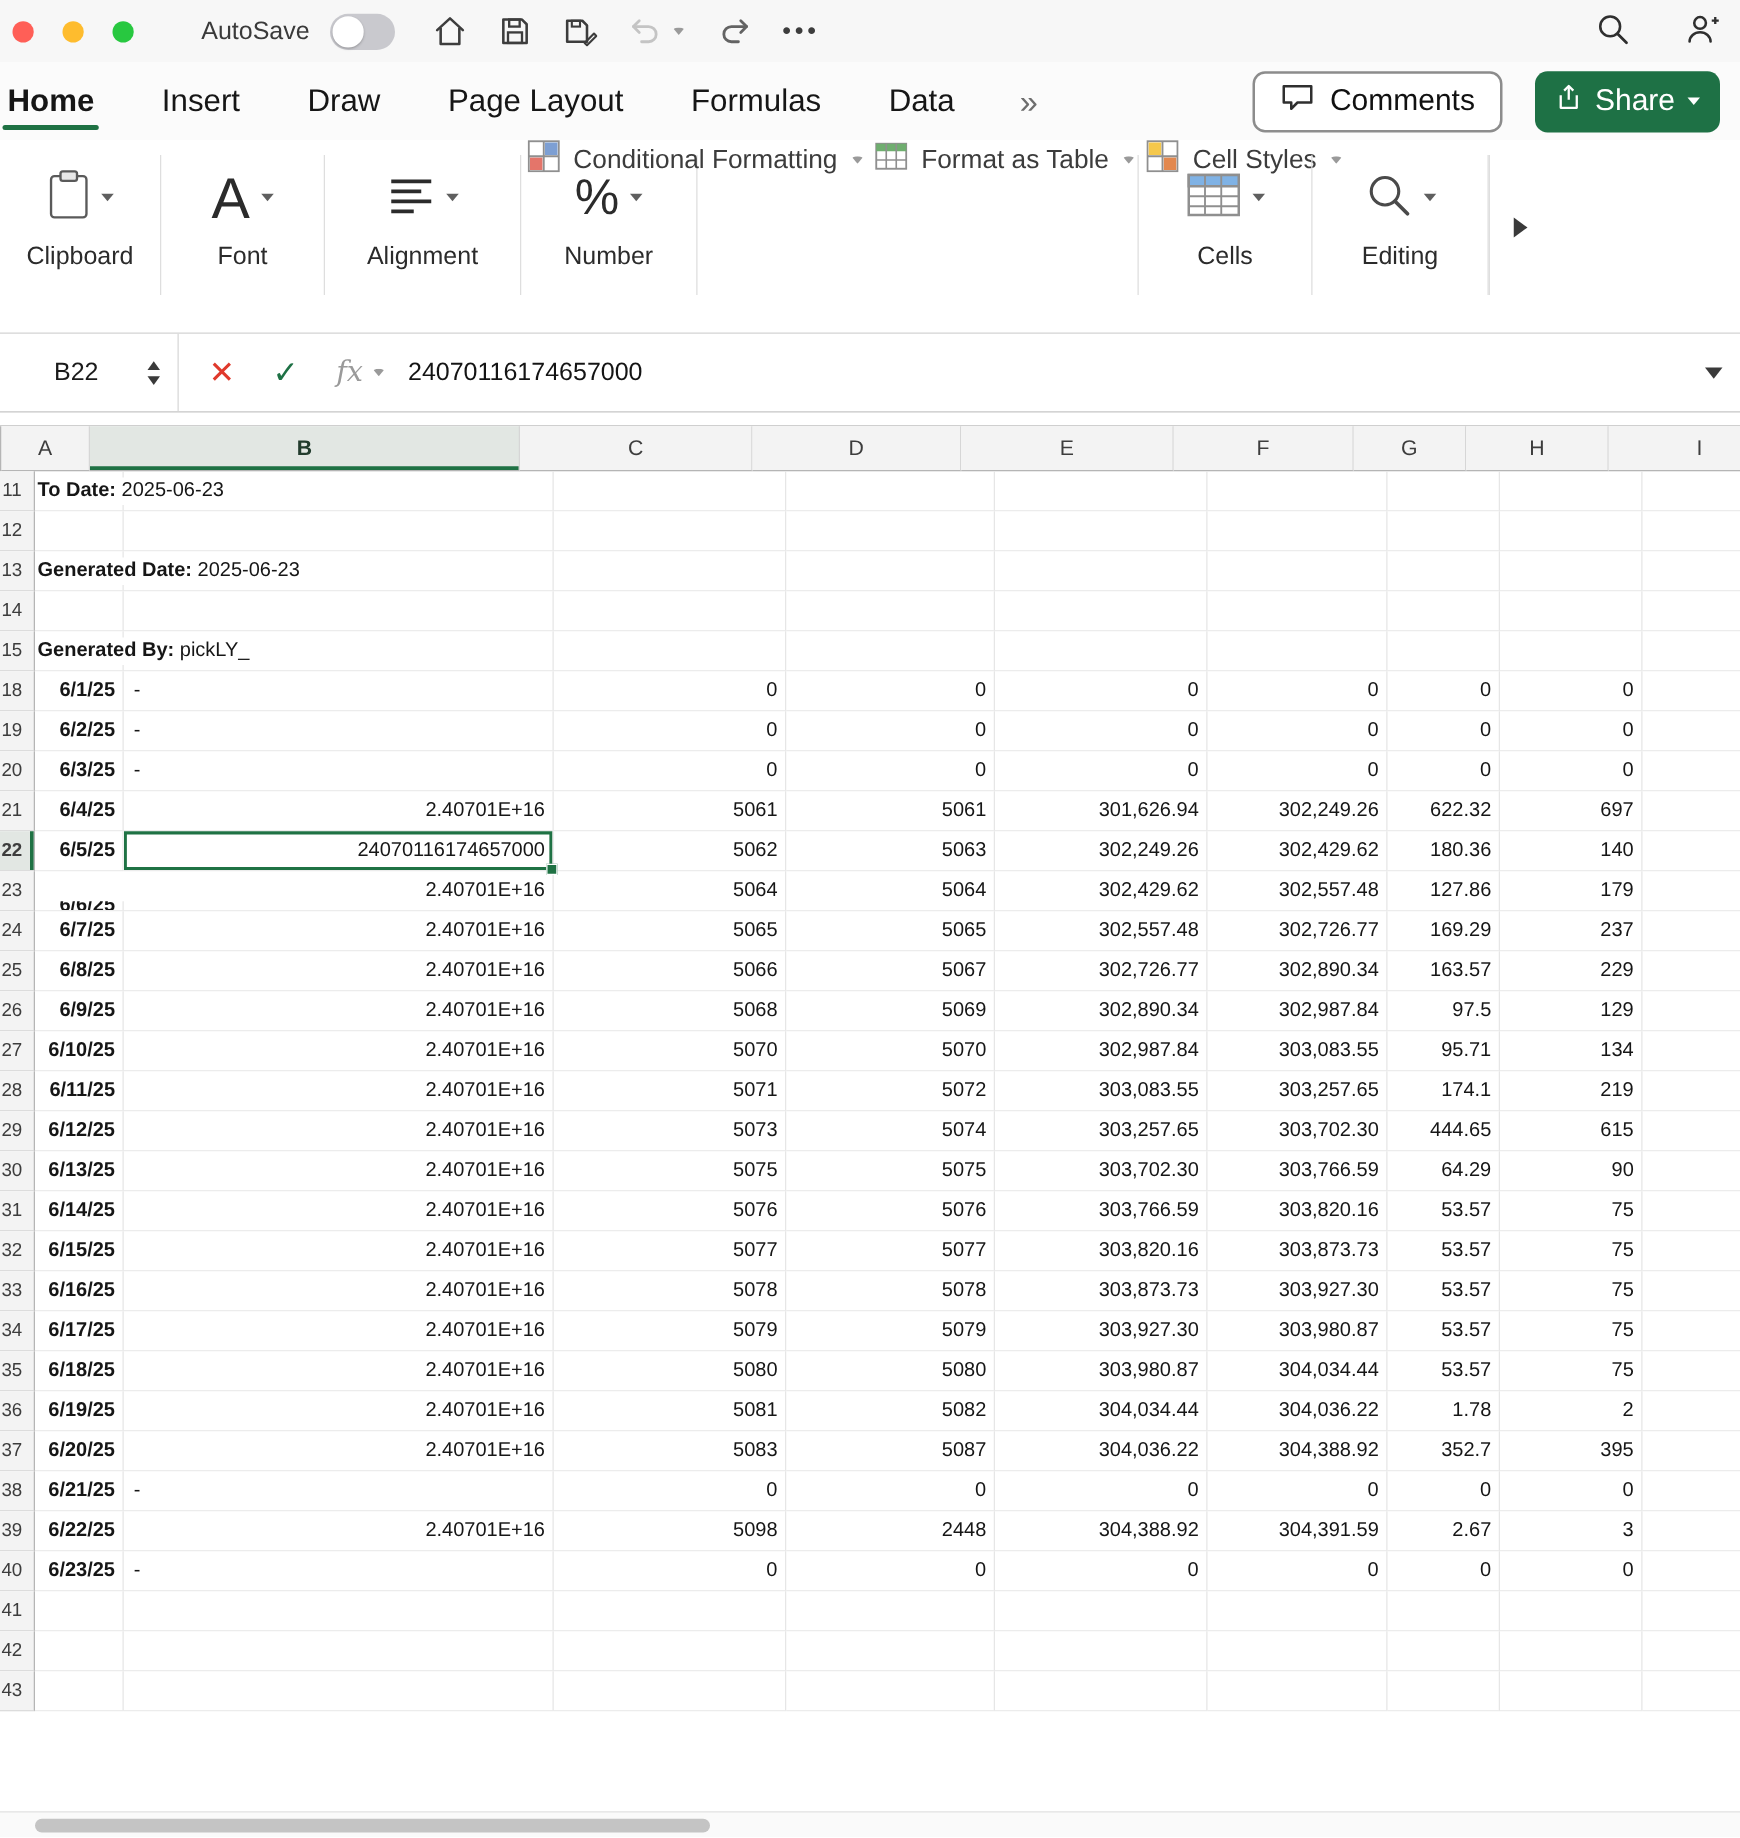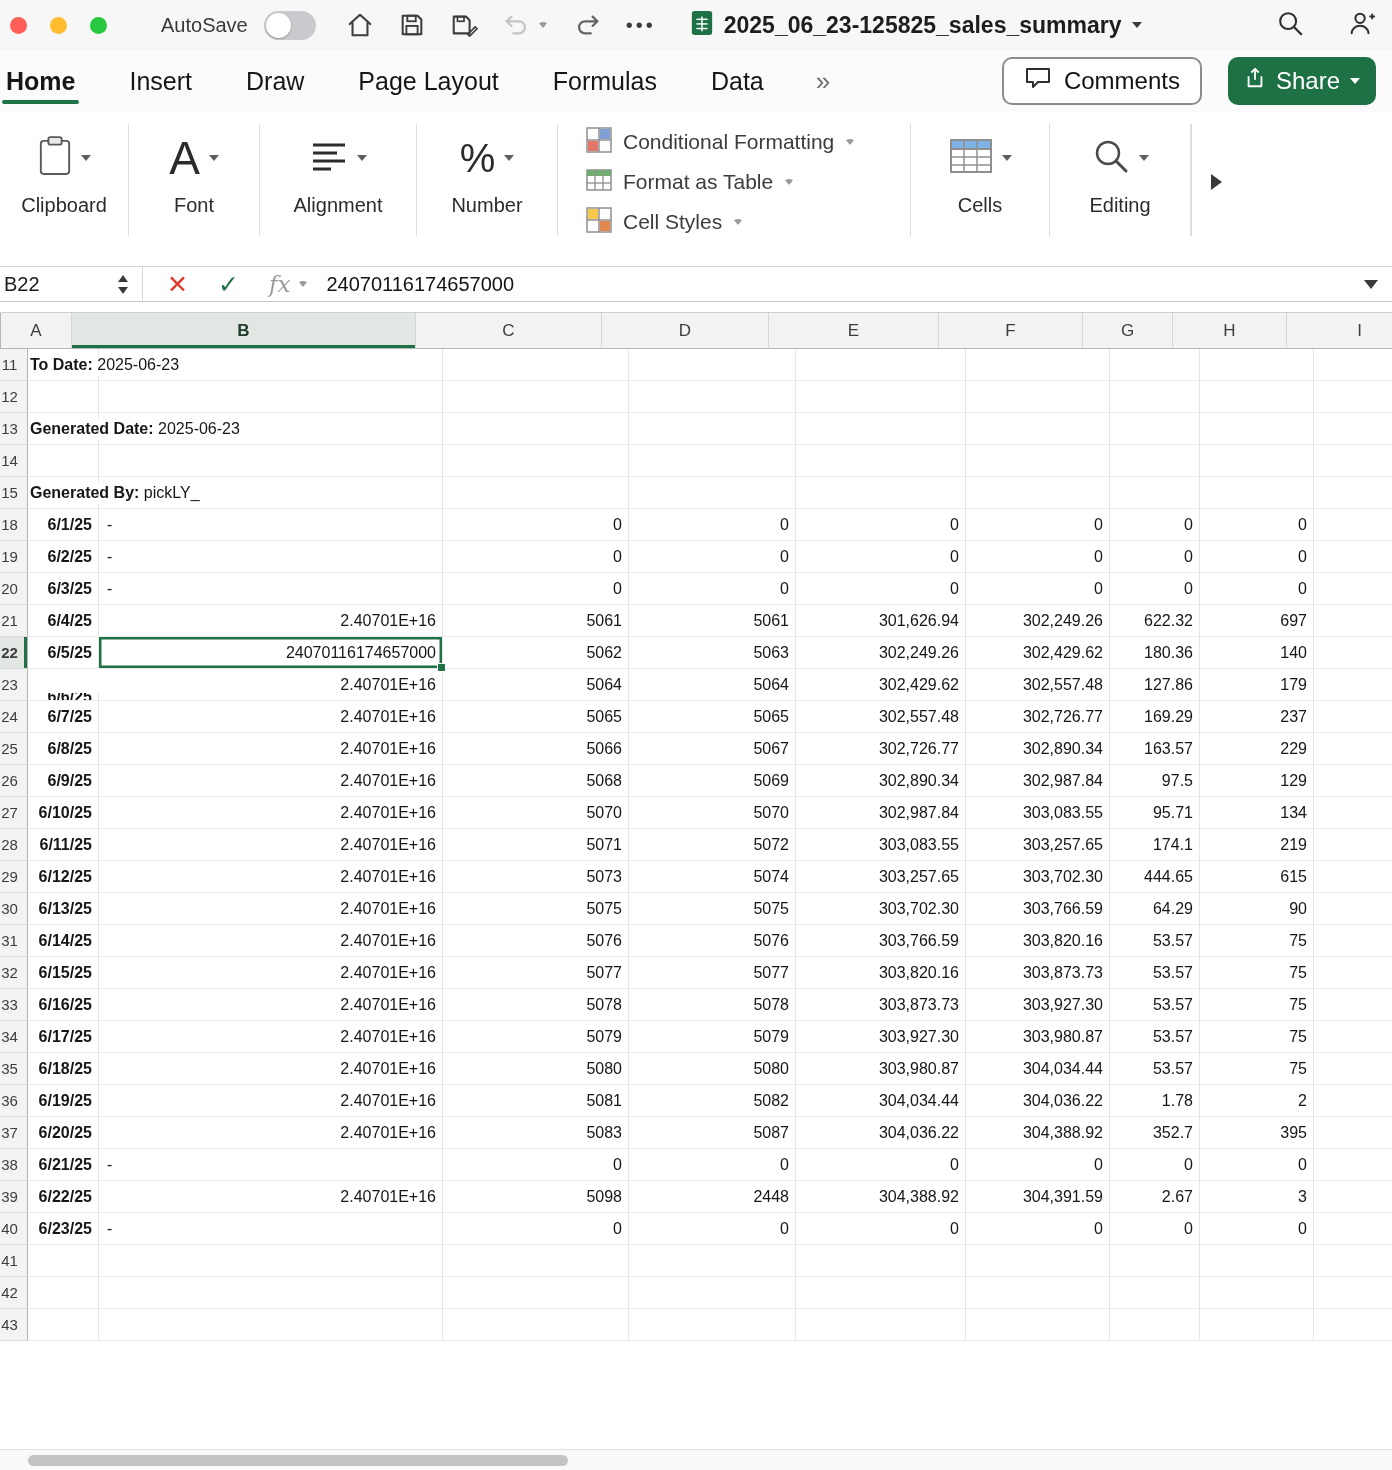--- a/index.html
+++ b/index.html
@@ -38,28 +38,28 @@
   .share-btn { display:flex; align-items:center; gap:10px; background:#1e7145; border-radius:10px; padding:9px 16px; font-size:24px; color:#fff; }
 
   
   .ribbon { height:140px; display:flex; background:#fff; position:relative; }
   .rdiv { width:1px; background:#dedede; margin:12px 0 16px; }
   .rgroup { display:flex; flex-direction:column; align-items:center; padding-top:10px; }
   .bigicon { height:72px; display:flex; align-items:center; justify-content:center; gap:9px; }
   .glabel { font-size:20px; color:#2b2b2b; margin-top:0px; white-space:nowrap; }
   .bigA { font-size:46px; color:#2b2b2b; line-height:1; }
   .bigPct { font-size:40px; color:#2b2b2b; line-height:1; }
-  .rstack { display:flex; flex-direction:column; justify-content:center; gap:9px; padding-left:28px; align-items:flex-start; }
+  .rstack { display:flex; flex-direction:row; justify-content:center; gap:9px; padding-left:28px; align-items:flex-start; }
   .stackitem { display:flex; align-items:center; gap:11px; font-size:21px; color:#3c3c3c; white-space:nowrap; }
   .rgroup.disabled .glabel { color:#a5a5a5; }
   .ribbon-more { width:48px; display:flex; align-items:center; justify-content:center; }
   .play { width:0; height:0; border-top:8px solid transparent; border-bottom:8px solid transparent; border-left:11px solid #3a3a3a; }
 
   
-  .fbar { height:36px; margin-top:14px; border-top:1px solid #d4d4d4; border-bottom:1px solid #c6c6c6; display:flex; align-items:center; background:#fff; }
+  .fbar { height:64px; margin-top:14px; border-top:1px solid #d4d4d4; border-bottom:1px solid #c6c6c6; display:flex; align-items:center; background:#fff;text-align:center; }
   .namebox { width:118px; font-size:20px; color:#1a1a1a; padding-left:4px; }
   .stepper { display:flex; flex-direction:column; gap:5px; margin-right:14px; }
   .tri-up { width:0; height:0; border-left:5px solid transparent; border-right:5px solid transparent; border-bottom:7px solid #3a3a3a; }
   .tri-down { width:0; height:0; border-left:5px solid transparent; border-right:5px solid transparent; border-top:7px solid #3a3a3a; }
   .fdiv { width:1px; align-self:stretch; background:#d8d8d8; }
   .fx-cancel { font-size:25px; color:#e0392c; font-weight:bold; margin-left:24px; }
   .fx-ok { font-size:25px; color:#1e7145; font-weight:bold; margin-left:30px; }
   .fx-label { font-family:"DejaVu Serif", serif; font-style:italic; font-size:23px; color:#9a9a9a; margin-left:30px; }
   .fx-chev { margin-left:8px; }
   .fvalue { font-size:20px; color:#141414; margin-left:18px; white-space:nowrap; }
@@ -139,33 +139,20 @@
         <span class="chev light"></span>
       </span>
       <span>
         <svg width="30" height="28" viewBox="0 0 32 30">
             <path d="M22 6 L27 11 L22 16" fill="none" stroke="#636363" stroke-width="2.4" stroke-linecap="round" stroke-linejoin="round"></path>
             <path d="M27 11 H14 a6.5 6.5 0 0 0 0 13 H20" fill="none" stroke="#636363" stroke-width="2.4" stroke-linecap="round"></path>
           </svg>
       </span>
       <span class="dots">•••</span>
     </div>
-    <div class="doc-title">
-      <span>
-        <svg width="24" height="28" viewBox="0 0 26 30">
-            <rect x="2" y="2" width="22" height="26" rx="3" fill="#1e7145"></rect>
-            <line x1="7" y1="11" x2="19" y2="11" stroke="#fff" stroke-width="1.6"></line>
-            <line x1="7" y1="16" x2="19" y2="16" stroke="#fff" stroke-width="1.6"></line>
-            <line x1="7" y1="21" x2="19" y2="21" stroke="#fff" stroke-width="1.6"></line>
-            <line x1="13" y1="8" x2="13" y2="24" stroke="#fff" stroke-width="1.6"></line>
-          </svg>
-      </span>
-      <span class="title">2025_06_23-125825_sales_summary</span>
-      <span class="chev dark"></span>
-    </div>
     <div class="tb-right">
       <span>
         <svg width="28" height="28" viewBox="0 0 30 30">
             <circle cx="13" cy="13" r="8.5" fill="none" stroke="#2f2f2f" stroke-width="2.2"></circle>
             <line x1="19.5" y1="19.5" x2="27" y2="27" stroke="#2f2f2f" stroke-width="2.4" stroke-linecap="round"></line>
           </svg>
       </span>
       <span>
         <svg width="30" height="28" viewBox="0 0 32 30">
             <circle cx="15" cy="10" r="5" fill="none" stroke="#2f2f2f" stroke-width="2.2"></circle>

